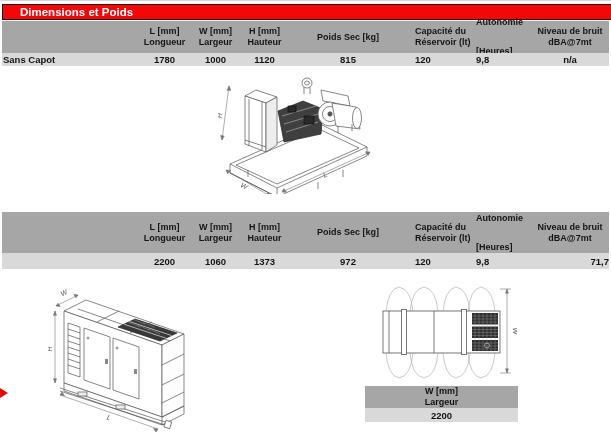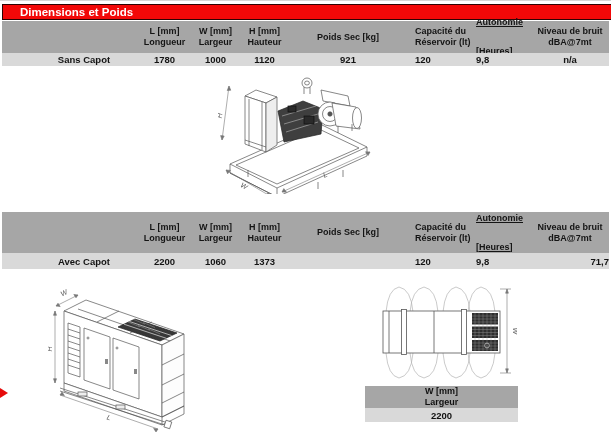--- a/index.html
+++ b/index.html
@@ -9,29 +9,29 @@
   .titlebar{position:absolute;left:2px;top:4px;width:599px;height:14px;
             background:#f20808;border:1px solid #2e0202;color:#fff;
             font-size:11.5px;font-weight:bold;line-height:14px;padding-left:17px;}
   .band{position:absolute;left:2px;width:607px;}
   .hband{background:#a6a6a6;}
   .rband{background:#d9d9d9;}
   .cell{position:absolute;top:0;bottom:0;display:flex;flex-direction:column;
         justify-content:center;font-weight:bold;}
   .hband .cell{font-size:9px;line-height:11px;color:#141414;}
   .rband .cell{font-size:9.5px;color:#141414;}
-  .c0{left:13px;width:136px;align-items:center;padding-left:1px;}
+  .c0{left:0;width:136px;align-items:flex-start;padding-left:1px;}
   .c1{left:136px;width:53px;align-items:center;text-align:center;}
   .c2{left:189px;width:49px;align-items:center;text-align:center;}
   .c3{left:238px;width:49px;align-items:center;text-align:center;}
   .c4{left:287px;width:118px;align-items:center;text-align:right;}
   .c5{left:405px;width:58px;align-items:flex-start;padding-left:8px;}
   .c6{left:463px;width:66px;align-items:flex-start;padding-left:11px;}
   .c7{left:529px;width:78px;align-items:center;text-align:center;}
-  .gap6{row-gap:18px;text-decoration:underline;}
+  .gap6{row-gap:18px;}
   .cell.right{align-items:flex-end;padding-right:15px;}
   .drawing{position:absolute;}
   .minitable-h{position:absolute;left:365px;top:386px;width:153px;height:22px;
                background:#a6a6a6;display:flex;flex-direction:column;justify-content:center;
                align-items:center;font-size:9px;font-weight:bold;line-height:11px;}
   .minitable-v{position:absolute;left:365px;top:408px;width:153px;height:14px;
                background:#d9d9d9;display:flex;justify-content:center;align-items:center;
                font-size:9.5px;font-weight:bold;}
   .caption{position:absolute;left:287px;top:402px;width:84px;
            font-size:9px;font-weight:bold;line-height:11.5px;}
@@ -88,21 +88,21 @@
     <div class="cell c1">
         <span>1780</span>
       </div>
     <div class="cell c2">
         <span>1000</span>
       </div>
     <div class="cell c3">
         <span>1120</span>
       </div>
     <div class="cell c4">
-        <span>921</span>
+        <span>815</span>
       </div>
     <div class="cell c5">
         <span>120</span>
       </div>
     <div class="cell c6">
         <span>9,8</span>
       </div>
     <div class="cell c7">
         <span>n/a</span>
       </div>
@@ -181,31 +181,31 @@
     <div class="cell c6 gap6">
       <span>Autonomie</span>
       <span>[Heures]</span>
     </div>
     <div class="cell c7">
       <span>Niveau de bruit</span>
       <span>dBA@7mt</span>
     </div>
   </div>
   <div class="band rband" style="top:253px;height:16px">
-    <div class="cell c0">
-      <span>Avec Capot</span>
-    </div>
     <div class="cell c1">
         <span>2200</span>
       </div>
     <div class="cell c2">
         <span>1060</span>
       </div>
     <div class="cell c3">
         <span>1373</span>
+      </div>
+    <div class="cell c4">
+        <span>972</span>
       </div>
     <div class="cell c5">
         <span>120</span>
       </div>
     <div class="cell c6">
         <span>9,8</span>
       </div>
     <div class="cell c7 right">
         <span>71,7</span>
       </div>

